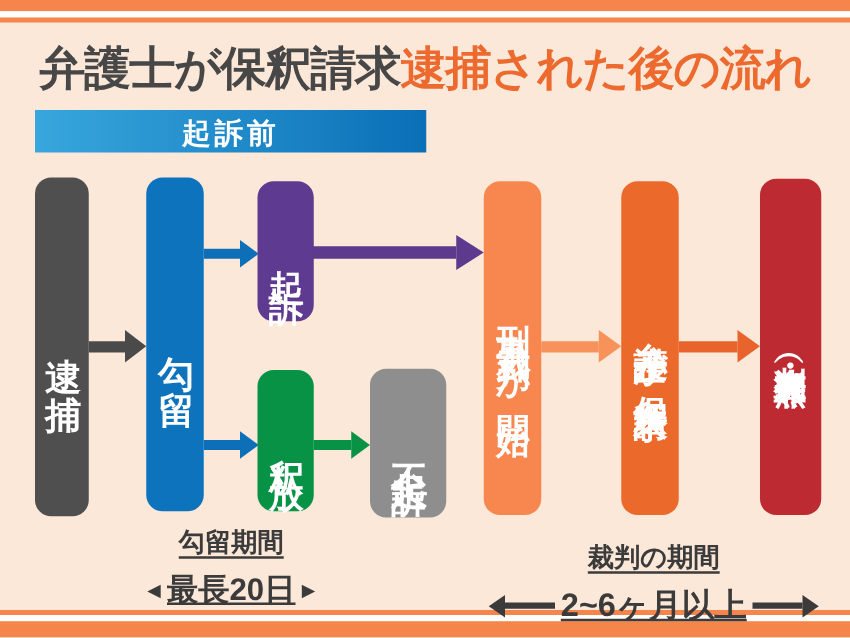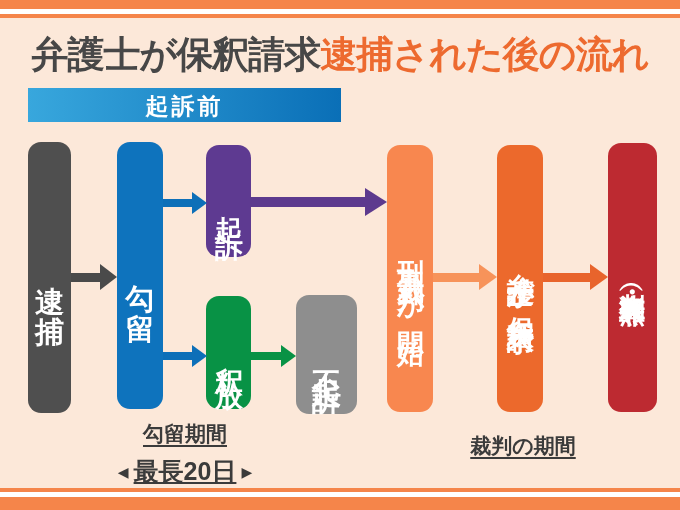--- a/index.html
+++ b/index.html
@@ -163,15 +163,26 @@
   <div class="duration dur-left">
     <div class="dur-title">勾留期間</div>
     <div class="dur-value-row">
       <span class="tri">◀</span>
       <span class="dur-value">最長20日</span>
       <span class="tri">▶</span>
     </div>
   </div>
   <div class="duration dur-right">
     <div class="dur-title">裁判の期間</div>
+    <div class="dur-value-row">
+      <span class="larrow">
+          <span class="lhead lhead-left"></span>
+          <span class="lshaft"></span>
+        </span>
+      <span class="dur-value">2~6ヶ月以上</span>
+      <span class="larrow">
+          <span class="lshaft"></span>
+          <span class="lhead lhead-right"></span>
+        </span>
+    </div>
   </div>
 
 </div>
 
 </body></html>

